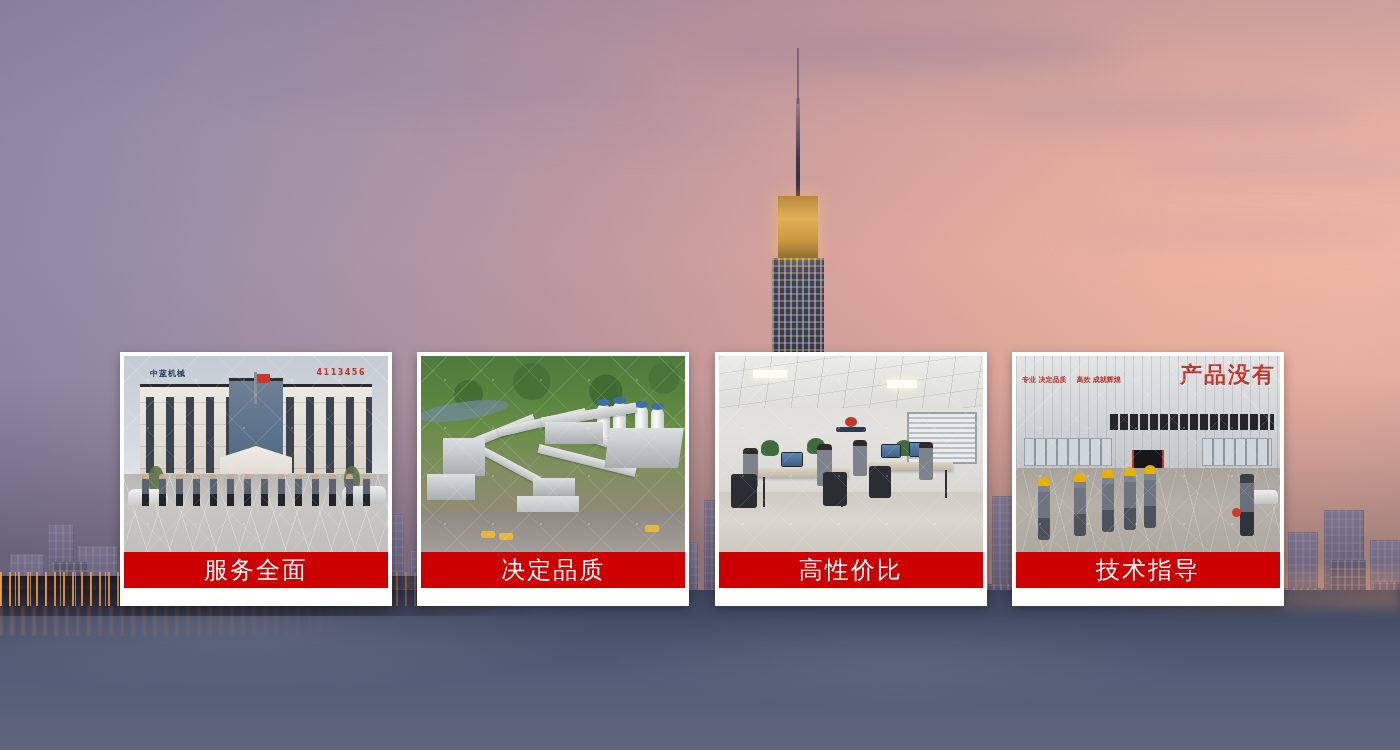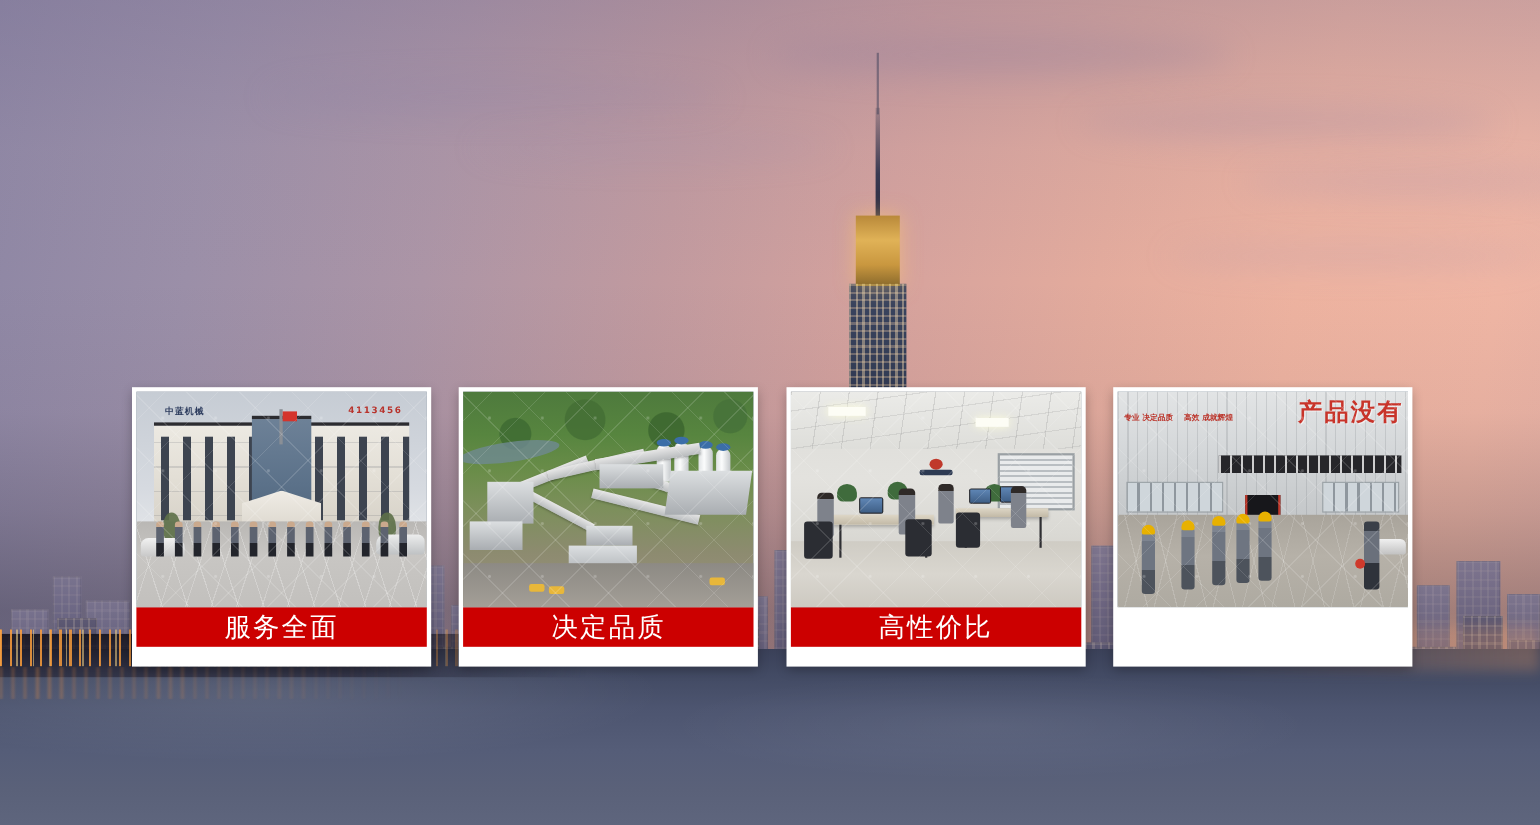--- a/index.html
+++ b/index.html
@@ -835,16 +835,17 @@
           </div>
         <div class="p4-worker" style="left:128px; bottom:24px;">
             <b></b>
           </div>
         <div class="p4-boss">
             <i></i>
           </div>
         <div class="wm"></div>
           <div class="wm-dot"></div>
       </div>
+      <div class="card-caption">技术指导</div>
     </div>
 
   </div>
 </div>
 
 </body></html>

